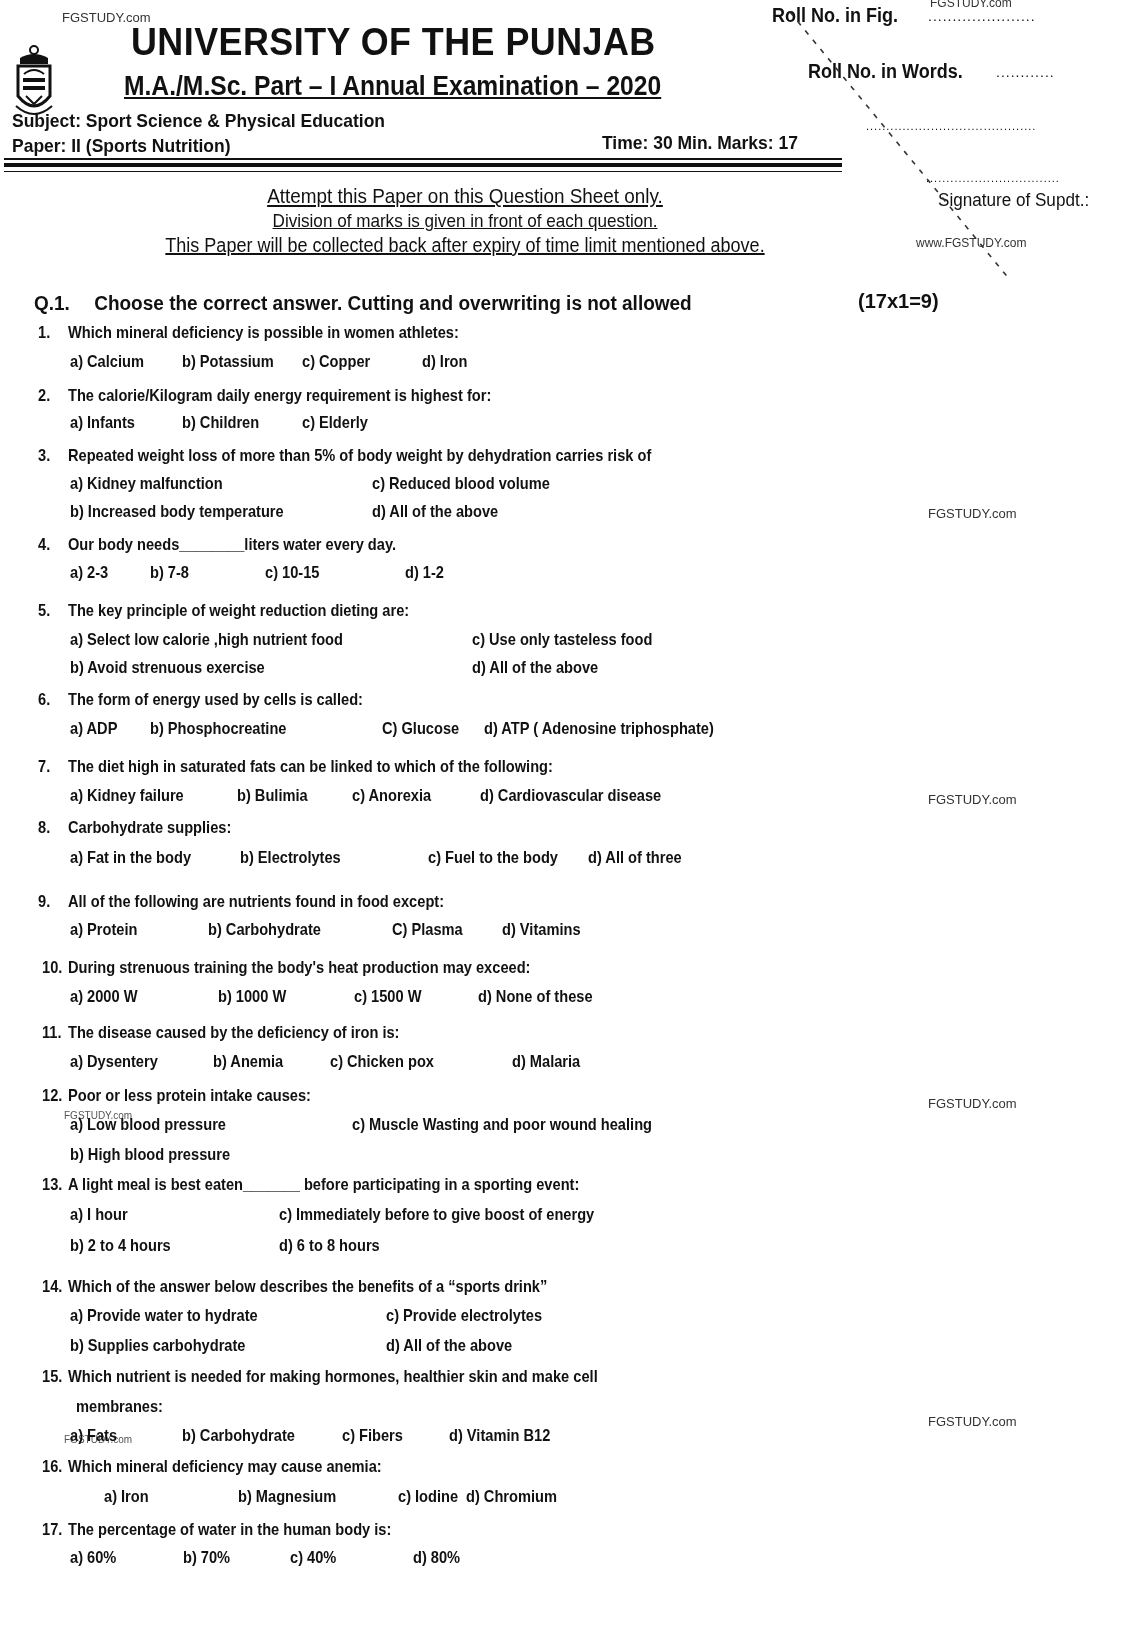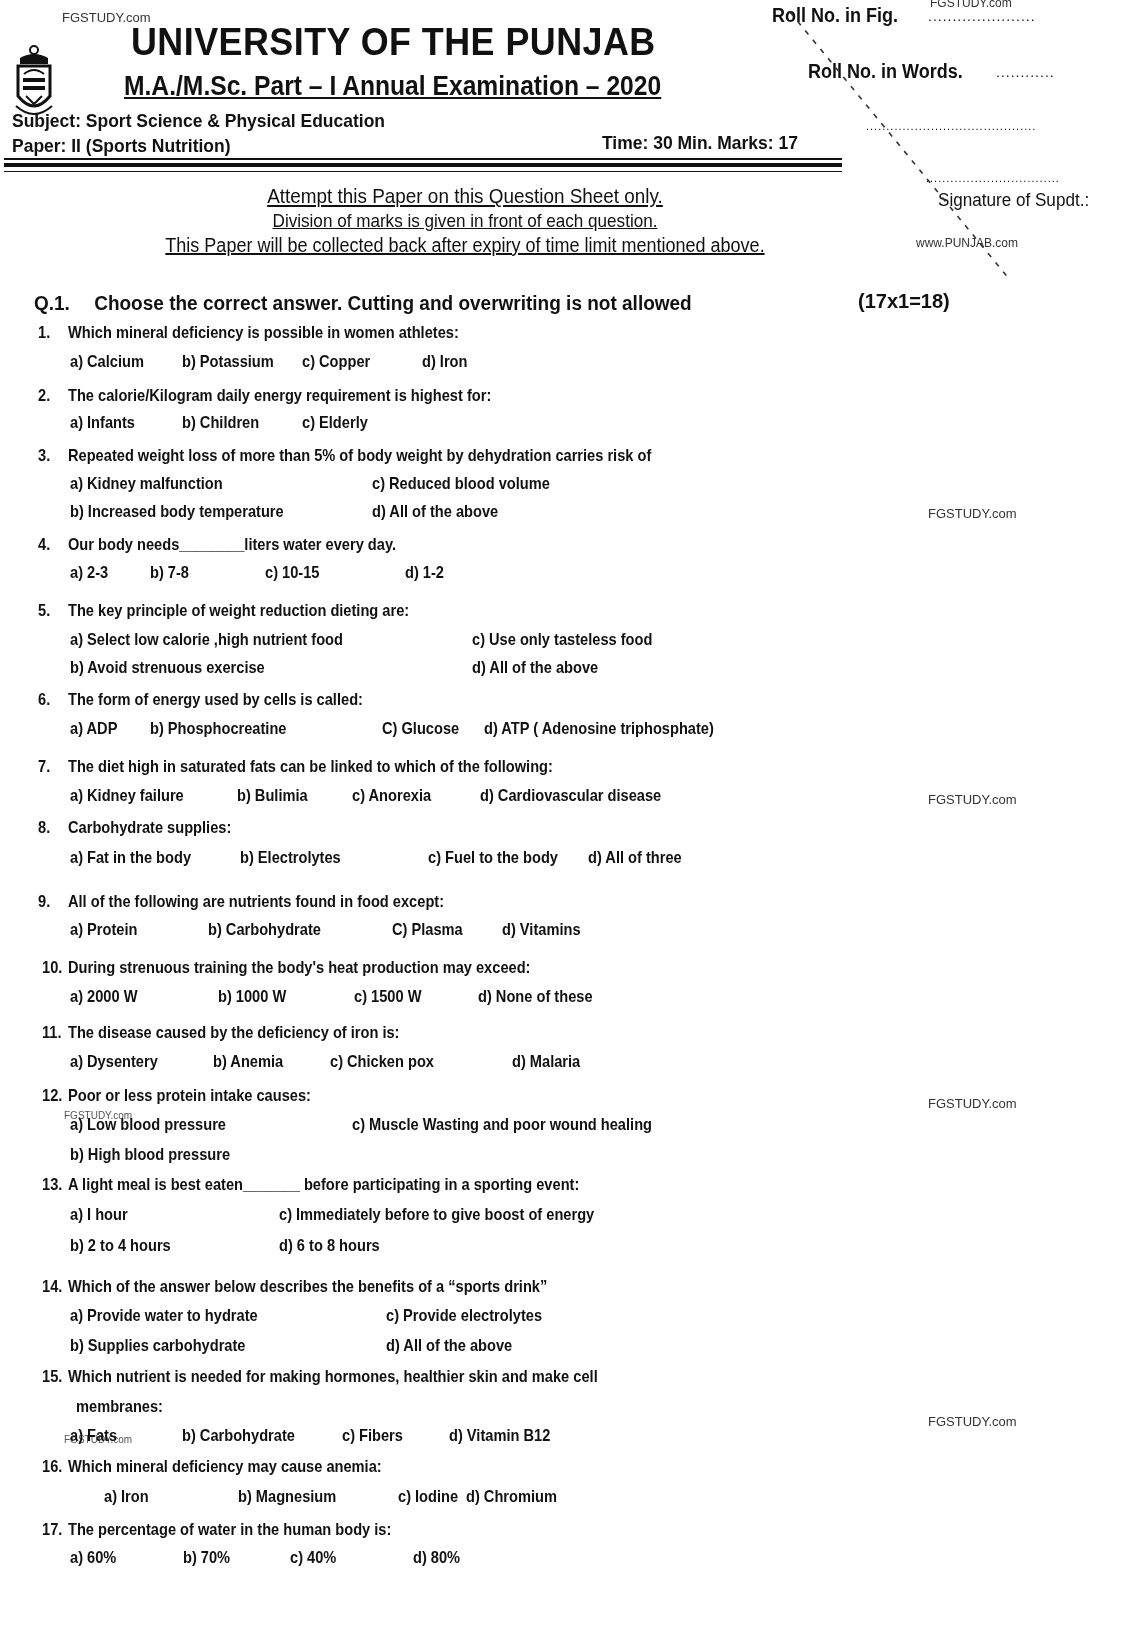--- a/index.html
+++ b/index.html
@@ -17,21 +17,21 @@
   .q-head { left: 34px; top: 292px; font-size: 20px; font-weight: bold; transform: scaleX(0.95); transform-origin: left; }
   .q-marks { left: 858px; top: 290px; font-size: 20px; font-weight: bold; }
   .q { font-family: "Liberation Sans", sans-serif; font-size: 17px; font-weight: bold; transform: scaleX(0.86); transform-origin: left; }
   .opt { font-family: "Liberation Sans", sans-serif; font-size: 17px; font-weight: bold; transform: scaleX(0.86); transform-origin: left; }
 </style>
 </head>
 <body>
 
 <div class="abs wm" style="left:62px;top:10px;">FGSTUDY.com</div>
 <div class="abs wm" style="left:930px;top:-4px;font-size:12px;">FGSTUDY.com</div>
-<div class="abs wm" style="left:916px;top:236px;font-size:12px;">www.PUNJAB.com</div>
+<div class="abs wm" style="left:916px;top:236px;font-size:12px;">www.FGSTUDY.com</div>
 <div class="abs wm" style="left:928px;top:506px;">FGSTUDY.com</div>
 <div class="abs wm" style="left:928px;top:792px;">FGSTUDY.com</div>
 <div class="abs wm" style="left:928px;top:1096px;">FGSTUDY.com</div>
 <div class="abs wm" style="left:928px;top:1414px;">FGSTUDY.com</div>
 <div class="abs wm" style="left:64px;top:1110px;font-size:10px;color:#555;">FGSTUDY.com</div>
 <div class="abs wm" style="left:64px;top:1434px;font-size:10px;color:#555;">FGSTUDY.com</div>
 
 <svg class="abs logo" viewBox="0 0 40 76">
   <circle cx="20" cy="6" r="4" fill="none" stroke="#111" stroke-width="2"></circle>
   <path d="M6 14 Q20 6 34 14 L34 20 L6 20 Z" fill="#111"></path>
@@ -66,21 +66,21 @@
 </svg>
 
 <div class="abs instr" style="left:180px;top:184px;width:570px;">Attempt this Paper on this Question Sheet only.</div>
 <div class="abs instr" style="left:180px;top:210px;width:570px;font-size:19px;">Division of marks is given in front of each question.</div>
 <div class="abs instr" style="left:30px;top:234px;width:870px;font-size:20px;">This Paper will be collected back after expiry of time limit mentioned above.</div>
 
 <div class="abs q-head">
   <span>Q.1.</span>
   <span style="margin-left:20px;">Choose the correct answer. Cutting and overwriting is not allowed</span>
 </div>
-<div class="abs q-marks">(17x1=18)</div>
+<div class="abs q-marks">(17x1=9)</div>
 
 <div id="questions">
     <div class="abs q" style="left: 38px; top: 323px;">1.</div>
     <div class="abs q" style="left: 68px; top: 323px;">Which mineral deficiency is possible in women athletes:</div>
     <div class="abs opt" style="left: 70px; top: 352px;">a)  Calcium</div>
     <div class="abs opt" style="left: 182px; top: 352px;">b)  Potassium</div>
     <div class="abs opt" style="left: 302px; top: 352px;">c)  Copper</div>
     <div class="abs opt" style="left: 422px; top: 352px;">d)  Iron</div>
     <div class="abs q" style="left: 38px; top: 386px;">2.</div>
     <div class="abs q" style="left: 68px; top: 386px;">The calorie/Kilogram daily energy requirement is highest for:</div>

